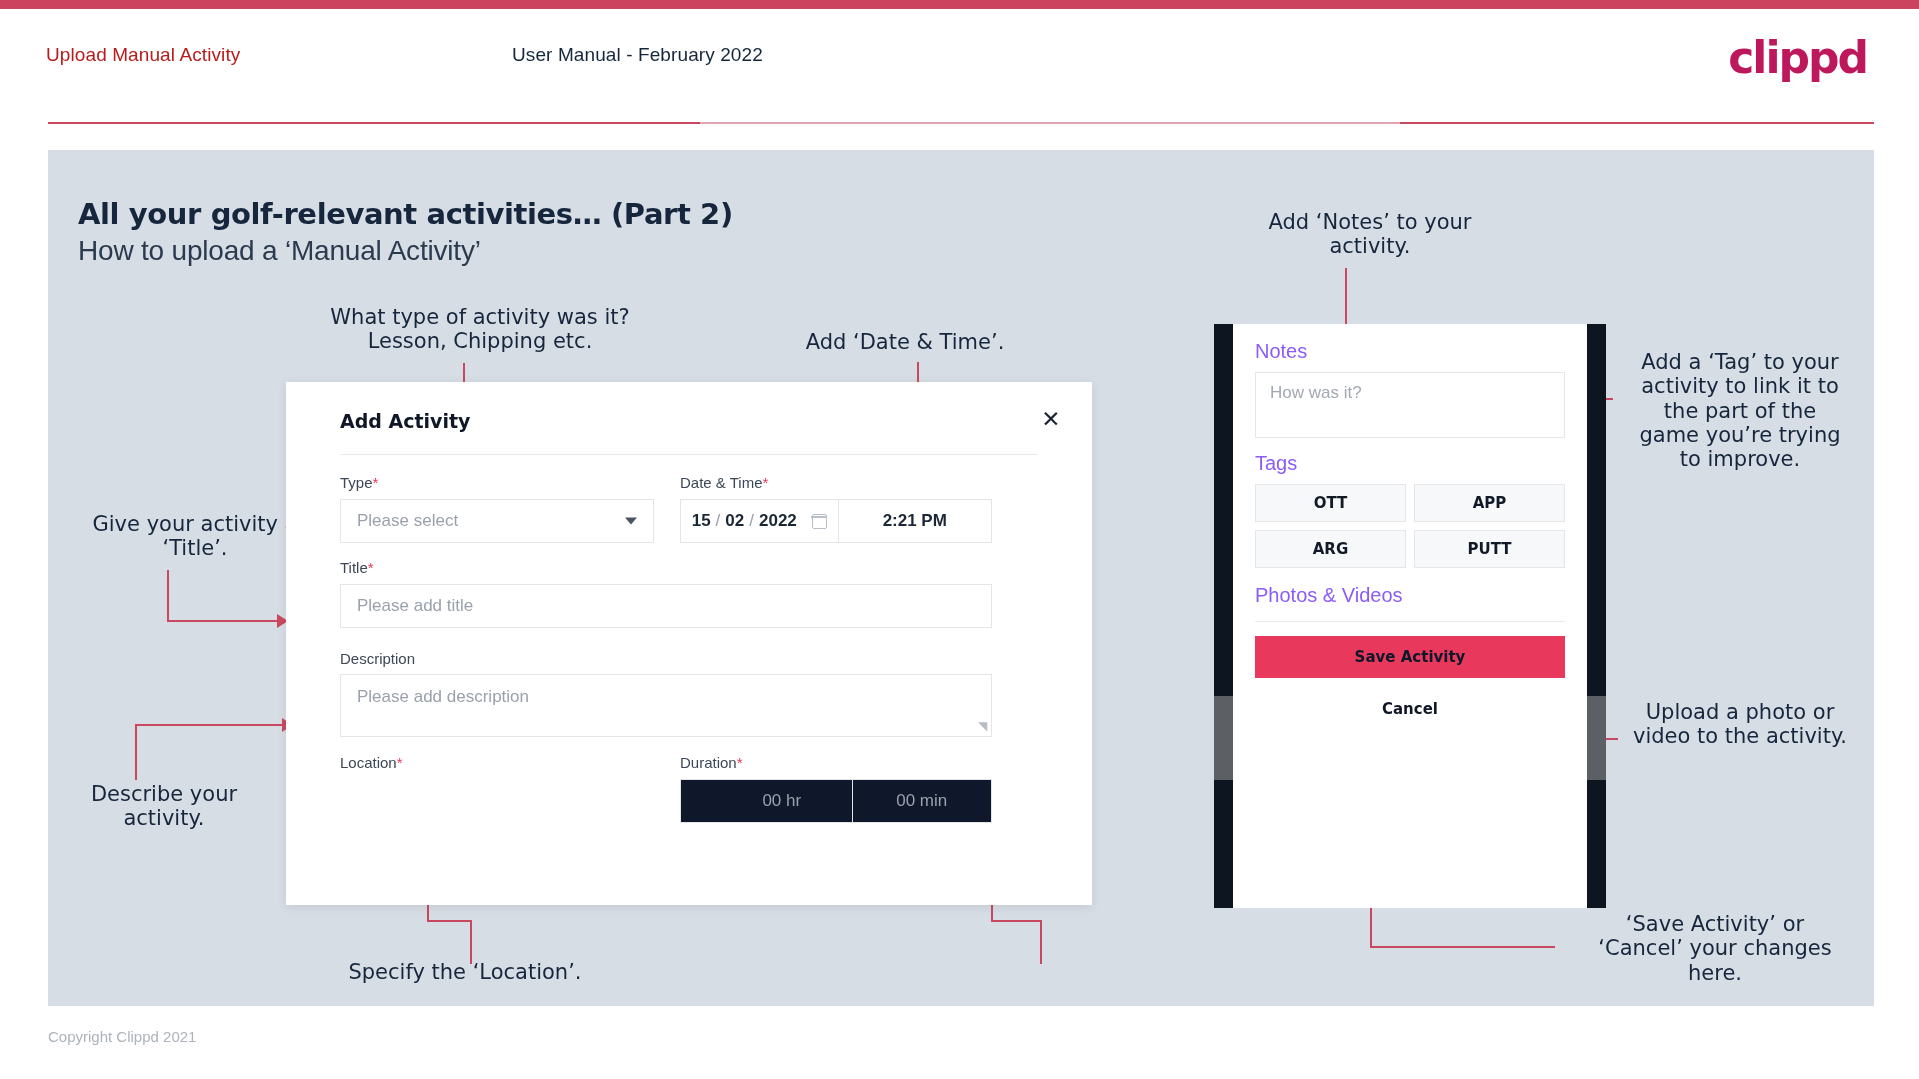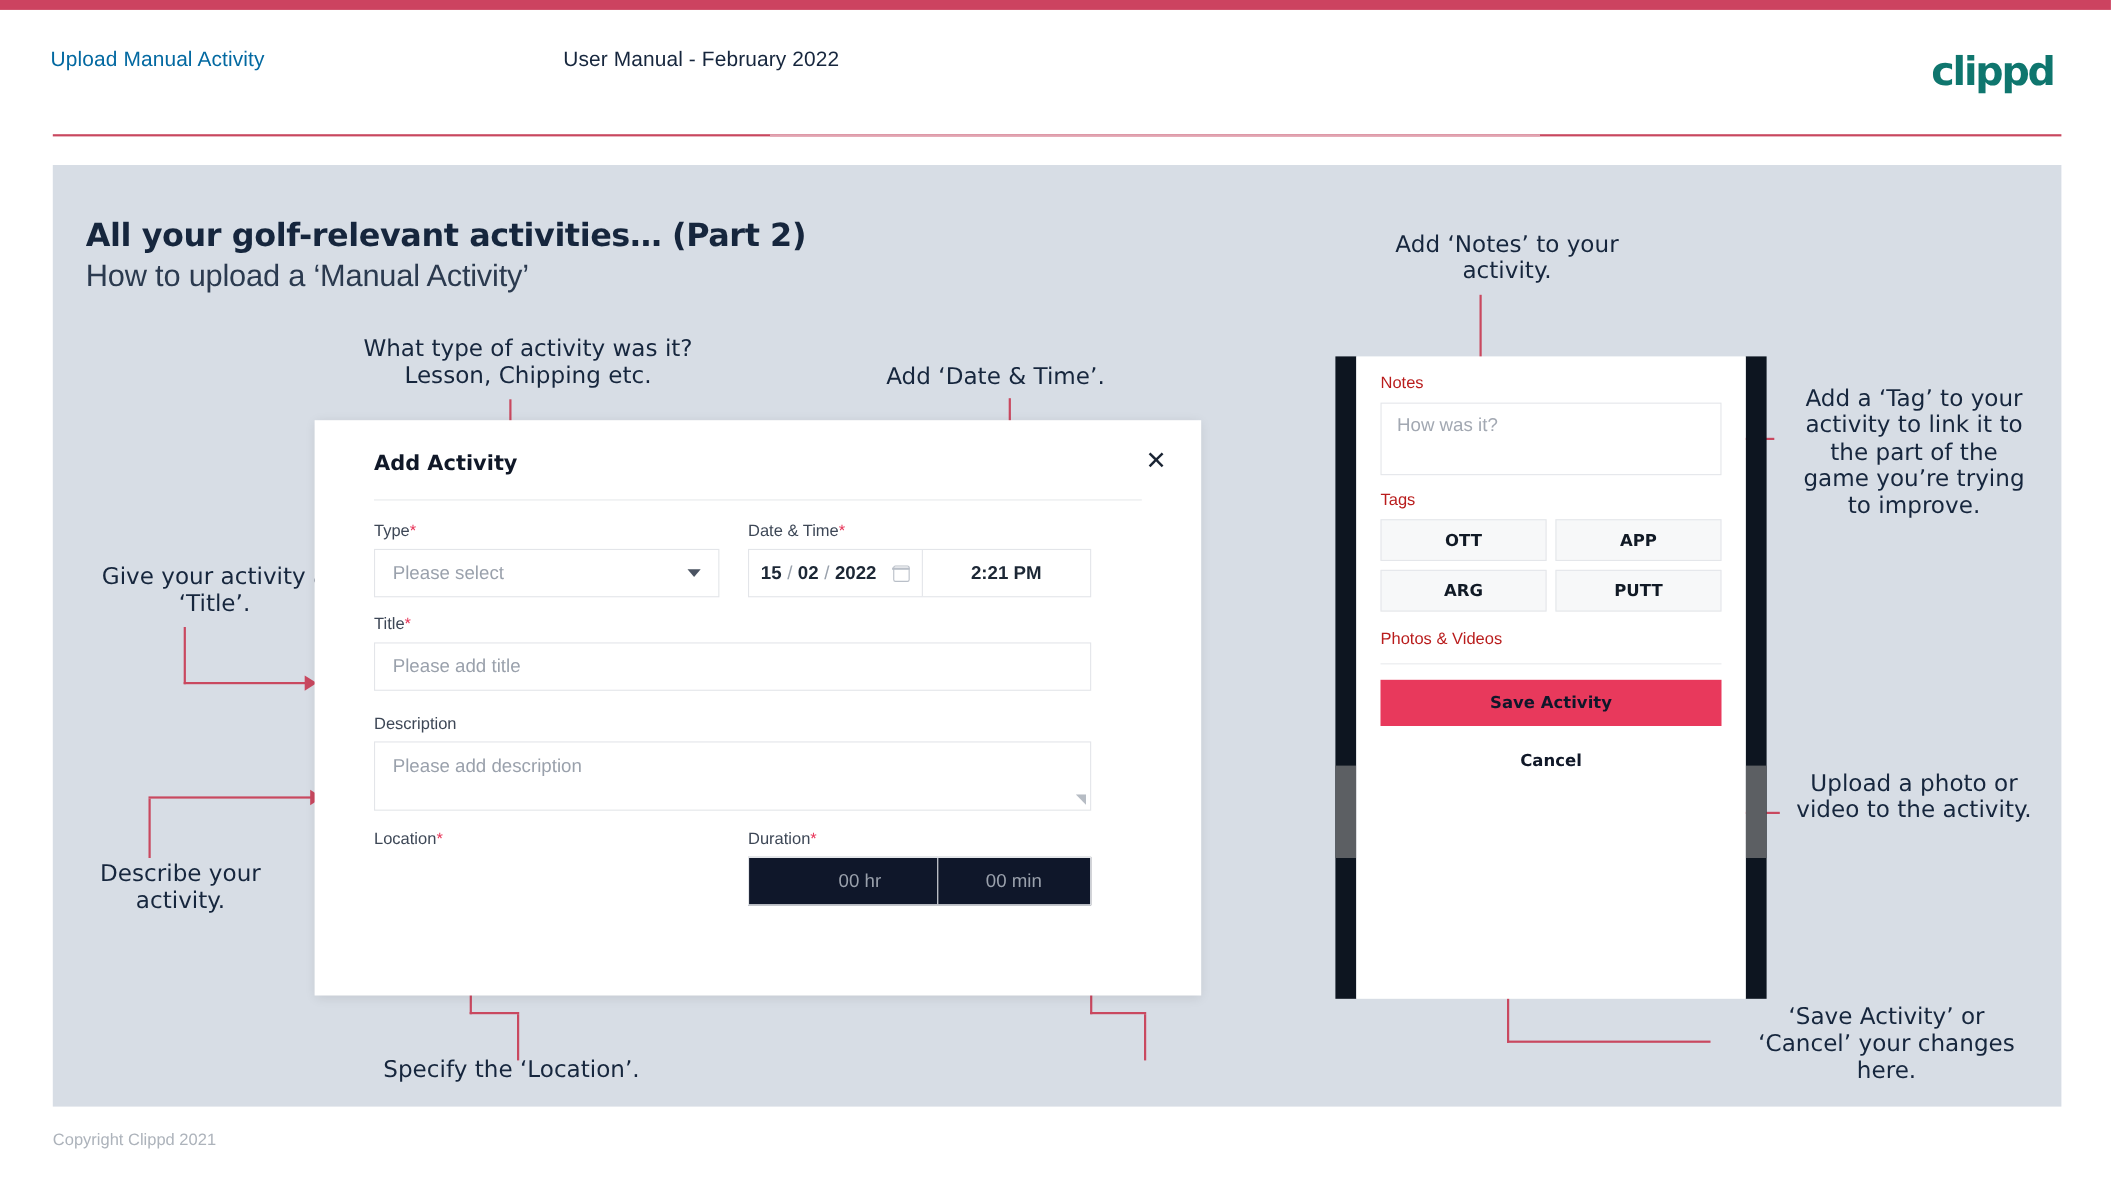--- a/index.html
+++ b/index.html
@@ -13,32 +13,31 @@
 
   
   .top-bar {
     position: absolute; left: 0; top: 0; width: 1919px; height: 9px;
     background: #cc4360;
   }
 
   
   .hdr-title {
     position: absolute; left: 46px; top: 44px;
-    font-size: 19px; color: #0369a1; letter-spacing: .1px;
+    font-size: 19px; color: #b91c1c; letter-spacing: .1px;
   }
   .hdr-sub {
     position: absolute; left: 512px; top: 44px;
     font-size: 19px; color: #16263d; letter-spacing: .1px;
   }
   .logo {
     position: absolute; right: 52px; top: 36px;
-    font-size: 36px; font-weight: 700; color: #0f766e;
+    font-size: 44px; font-weight: 700; color: #be185d;
     letter-spacing: -2px; font-family: "DejaVu Sans", sans-serif;
     line-height: 1;
-    margin-top: 12px;
   }
   .hdr-rule {
     position: absolute; left: 48px; top: 122px; width: 1826px; height: 2px;
     background: #c9485f;
   }
   .hdr-rule-fade {
     position: absolute; left: 700px; top: 122px; width: 700px; height: 2px;
     background: #e0a4b1;
   }
 
@@ -166,21 +165,21 @@
   }
   .phone-edge.l { left: 0; }
   .phone-edge.r { right: 0; }
   .phone-btn {
     position: absolute; width: 19px; height: 84px; background: #5c5f63;
   }
   .phone-screen {
     position: absolute; left: 19px; top: 0; right: 19px; bottom: 0;
     background: #ffffff; padding: 16px 22px 0 22px;
   }
-  .ph-label { font-size: 15px; color: #b91c1c; margin-bottom: 9px; }
+  .ph-label { font-size: 20px; color: #8b5cf6; margin-bottom: 9px; }
   .ph-notes {
     height: 66px; border: 1px solid #e4e6ea; background:#fff;
     font-size: 17px; color: #a2a8b2; padding: 10px 14px;
   }
   .ph-tags {
     display: grid; grid-template-columns: 1fr 1fr; gap: 8px;
   }
   .ph-tag {
     height: 38px; border: 1px solid #e4e6ea; background: #f7f8f9;
     display:flex; align-items:center; justify-content:center;

